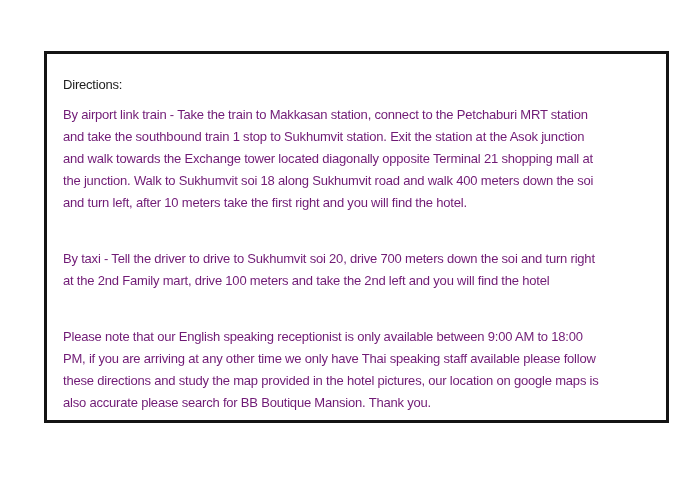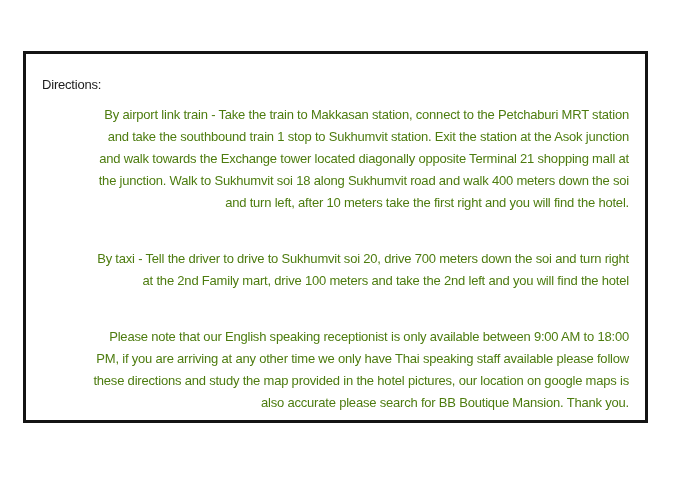--- a/index.html
+++ b/index.html
@@ -14,46 +14,45 @@
     position: relative;
     overflow: hidden;
   }
   .canvas {
     position: absolute;
     inset: 0;
     background: #ffffff;
   }
   .directions-box {
     position: absolute;
-    left: 23px;
+    left: 44px;
     top: 51px;
     width: 625px;
     height: 372px;
     box-sizing: border-box;
     border: 3px solid #141414;
     background: #ffffff;
     padding: 20px 16px 10px 16px;
     overflow: hidden;
   }
   .doc-title {
     color: #1c1c1c;
     font-size: 13px;
     line-height: 22px;
     letter-spacing: -0.2px;
     margin: 0 0 8px 0;
     white-space: pre-line;
   }
   .doc-paragraph {
-    color: #4d7c0f;
+    color: #701a75;
     font-size: 13px;
     line-height: 22px;
     letter-spacing: -0.2px;
     margin: 0 0 34px 0;
     white-space: pre-line;
-    text-align: right;
   }
   .doc-paragraph:last-child {
     margin-bottom: 0;
   }
 </style>
 </head>
 <body>
 
 <div class="canvas">
   <div class="directions-box">

